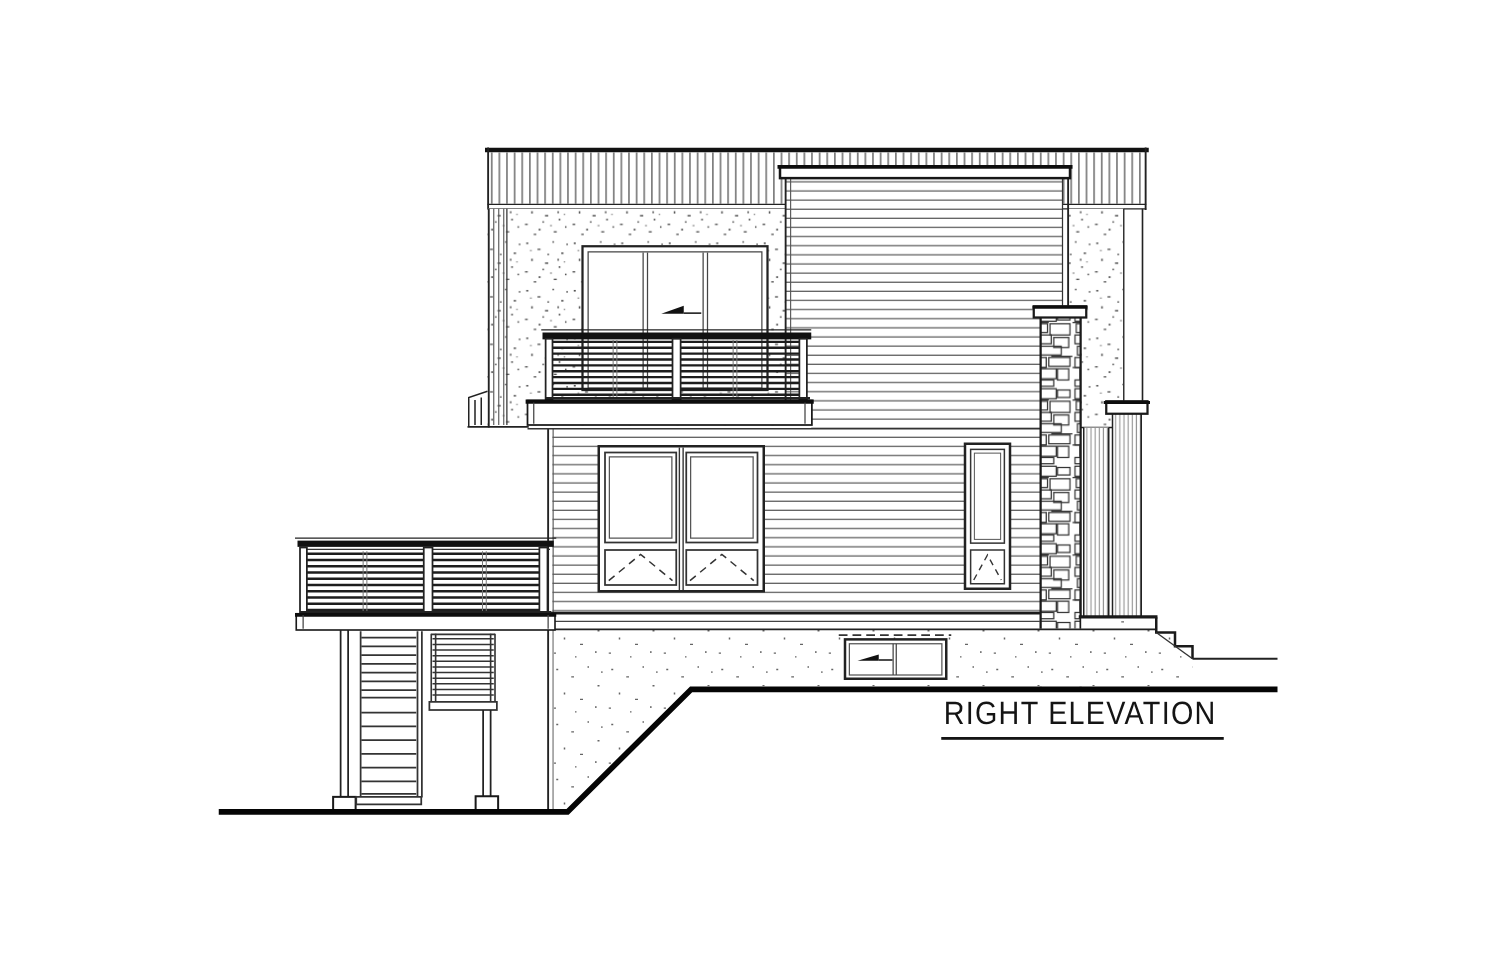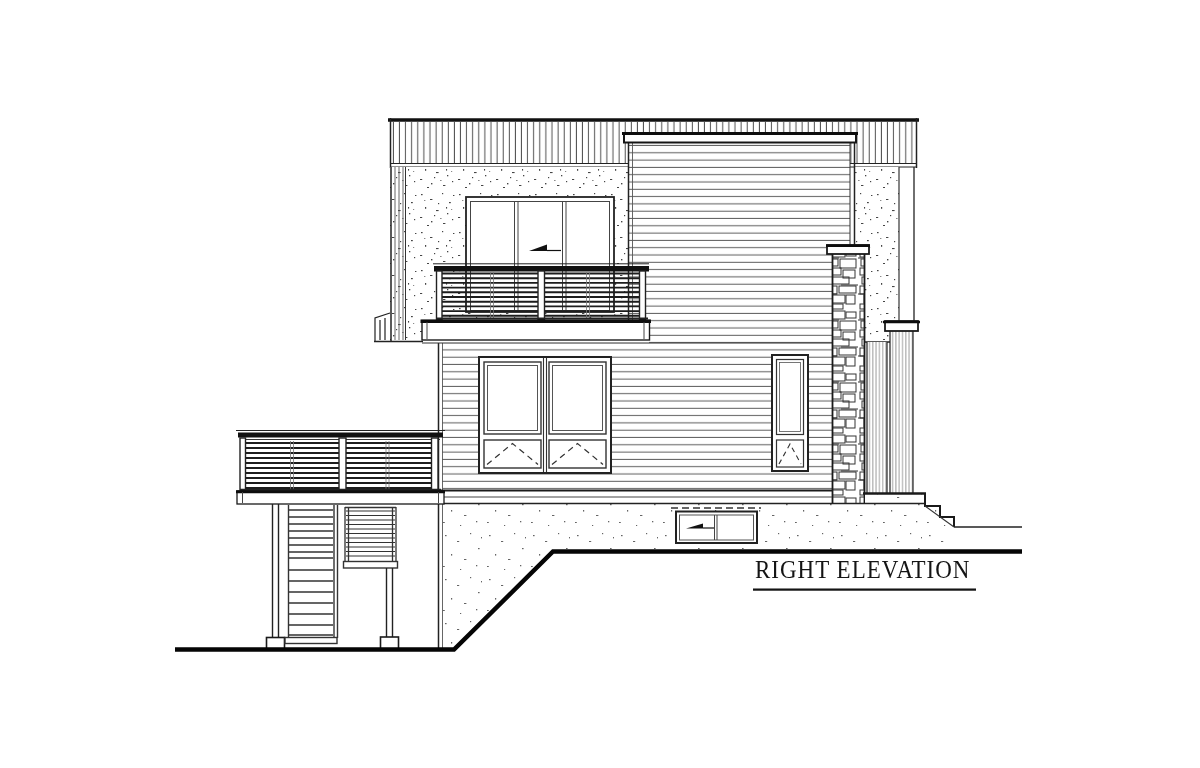--- a/index.html
+++ b/index.html
@@ -1,17 +1,17 @@
 <!DOCTYPE html>
 <html><head>
 <meta charset="utf-8">
 <style>
   html,body{margin:0;padding:0;background:#fff;}
   #stage{position:relative;width:1200px;height:768px;background:#fff;overflow:hidden;
-         font-family:Liberation Serif, serif;}
+         font-family:Liberation Sans, sans-serif;}
   #stage svg{position:absolute;left:0;top:0;}
   .title-block{
     position:absolute;left:753px;top:556px;
     font-size:23px;letter-spacing:1px;font-weight:400;color:#141414;
     border-bottom:2.5px solid #141414;padding:0 6px 3px 2px;
     transform:scaleY(1.12);transform-origin:top left;white-space:nowrap;
   }
 </style>
 </head>
 <body>

